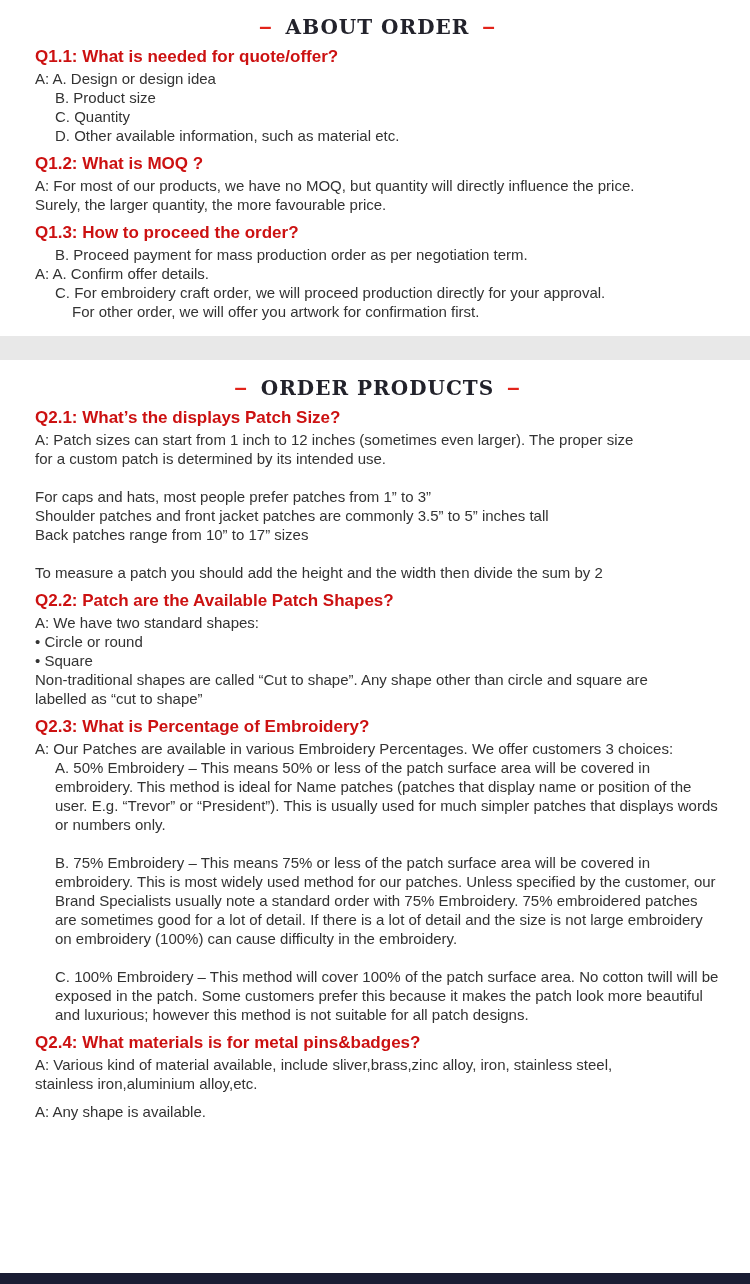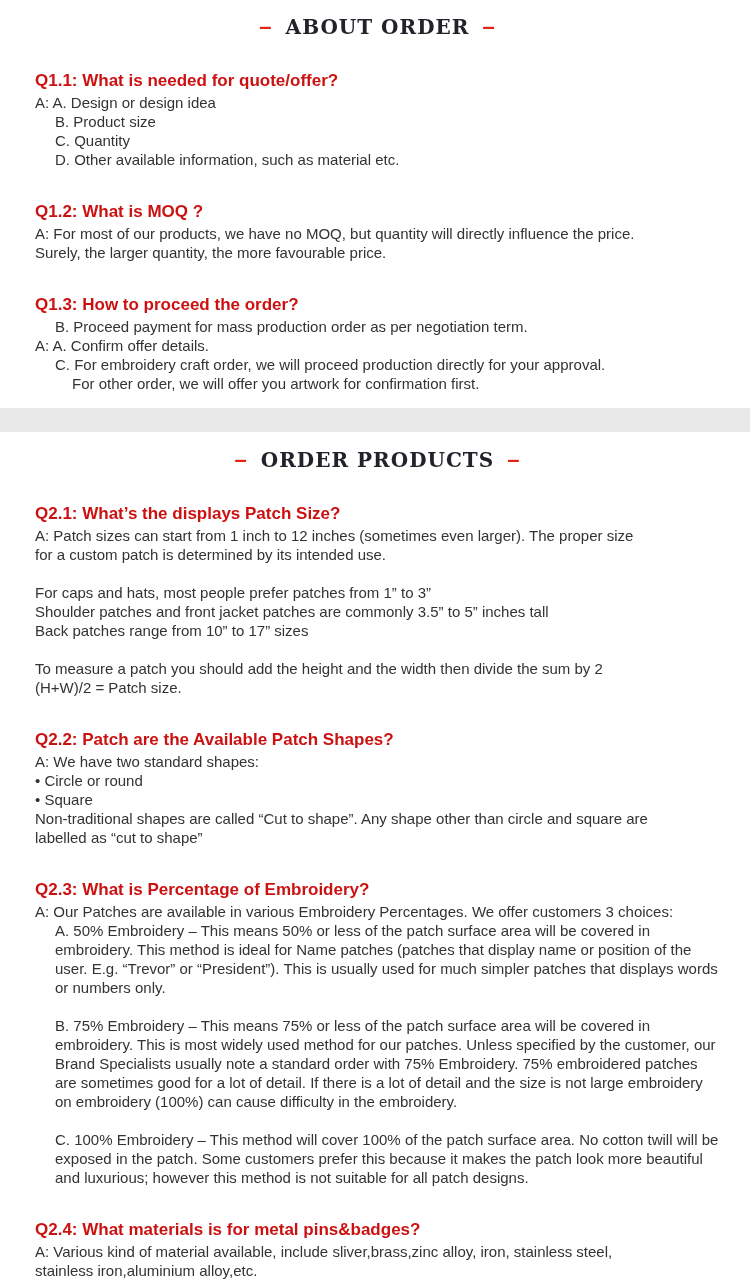--- a/index.html
+++ b/index.html
@@ -35,21 +35,21 @@
     padding: 0;
     margin: 0;
   }
   .title-dash {
     color: #e2231a;
     font-family: "Liberation Sans", sans-serif;
     font-weight: bold;
     font-size: 22px;
     line-height: 22px;
   }
-  .qa { margin-top: 33px; }
+  .qa { margin-top: 9px; }
   .q-heading {
     margin: 0 0 2px 0;
     color: #cc1111;
     font-size: 17px;
     line-height: 20px;
     font-weight: bold;
     font-family: "Liberation Sans", sans-serif;
   }
   .line {
     margin: 0;
@@ -110,21 +110,20 @@
     <div class="qa">
       <h2 class="q-heading">Q2.1: What’s the displays Patch Size?</h2>
       <p class="line">A: Patch sizes can start from 1 inch to 12 inches (sometimes even larger). The proper size</p>
       <p class="line">for a custom patch is determined by its intended use.</p>
       <p class="line"></p>
       <p class="line">For caps and hats, most people prefer patches from 1” to 3”</p>
       <p class="line">Shoulder patches and front jacket patches are commonly 3.5” to 5” inches tall</p>
       <p class="line">Back patches range from 10” to 17” sizes</p>
       <p class="line"></p>
       <p class="line">To measure a patch you should add the height and the width then divide the sum by 2</p>
-      <p class="line">(H+W)/2 = Patch size.</p>
     </div>
 
     <div class="qa">
       <h2 class="q-heading">Q2.2: Patch are the Available Patch Shapes?</h2>
       <p class="line">A: We have two standard shapes:</p>
       <p class="line">• Circle or round</p>
       <p class="line">• Square</p>
       <p class="line">Non-traditional shapes are called “Cut to shape”.  Any shape other than circle and square are</p>
       <p class="line">labelled as “cut to shape”</p>
     </div>

